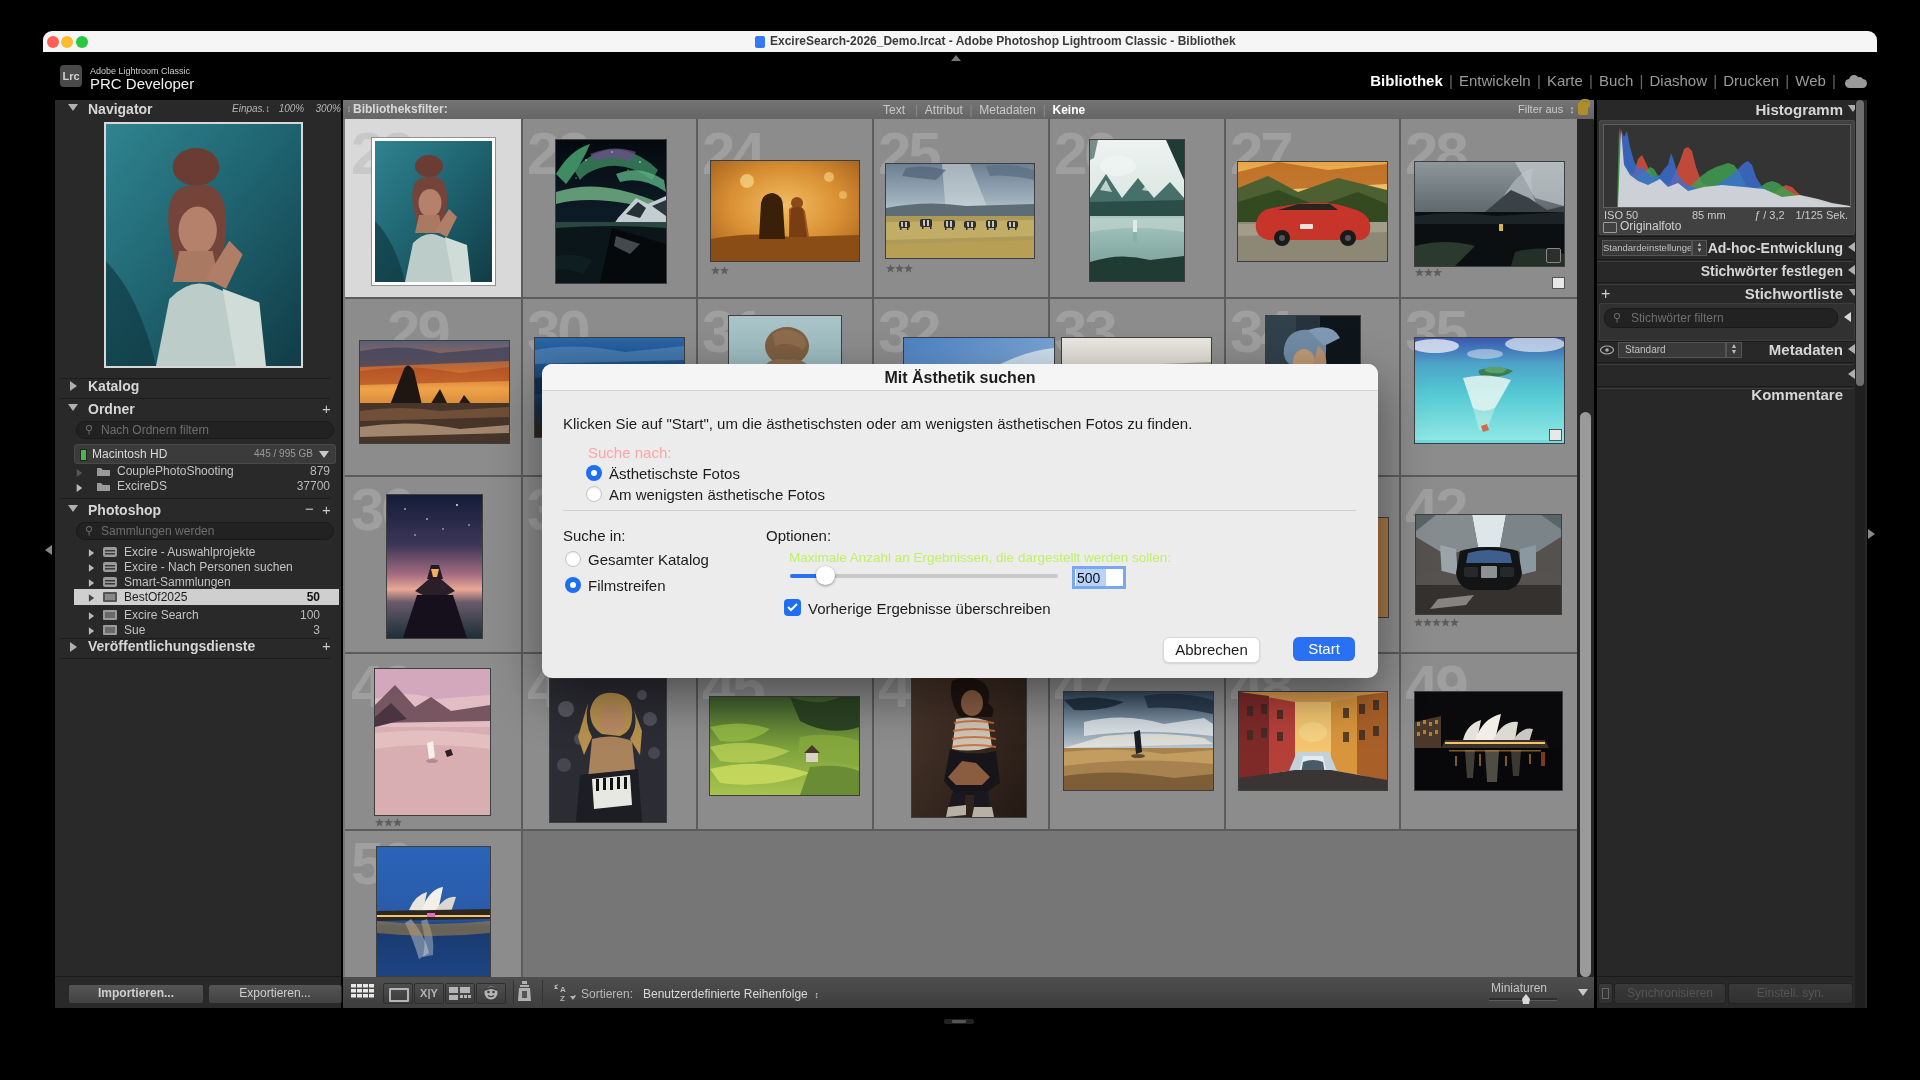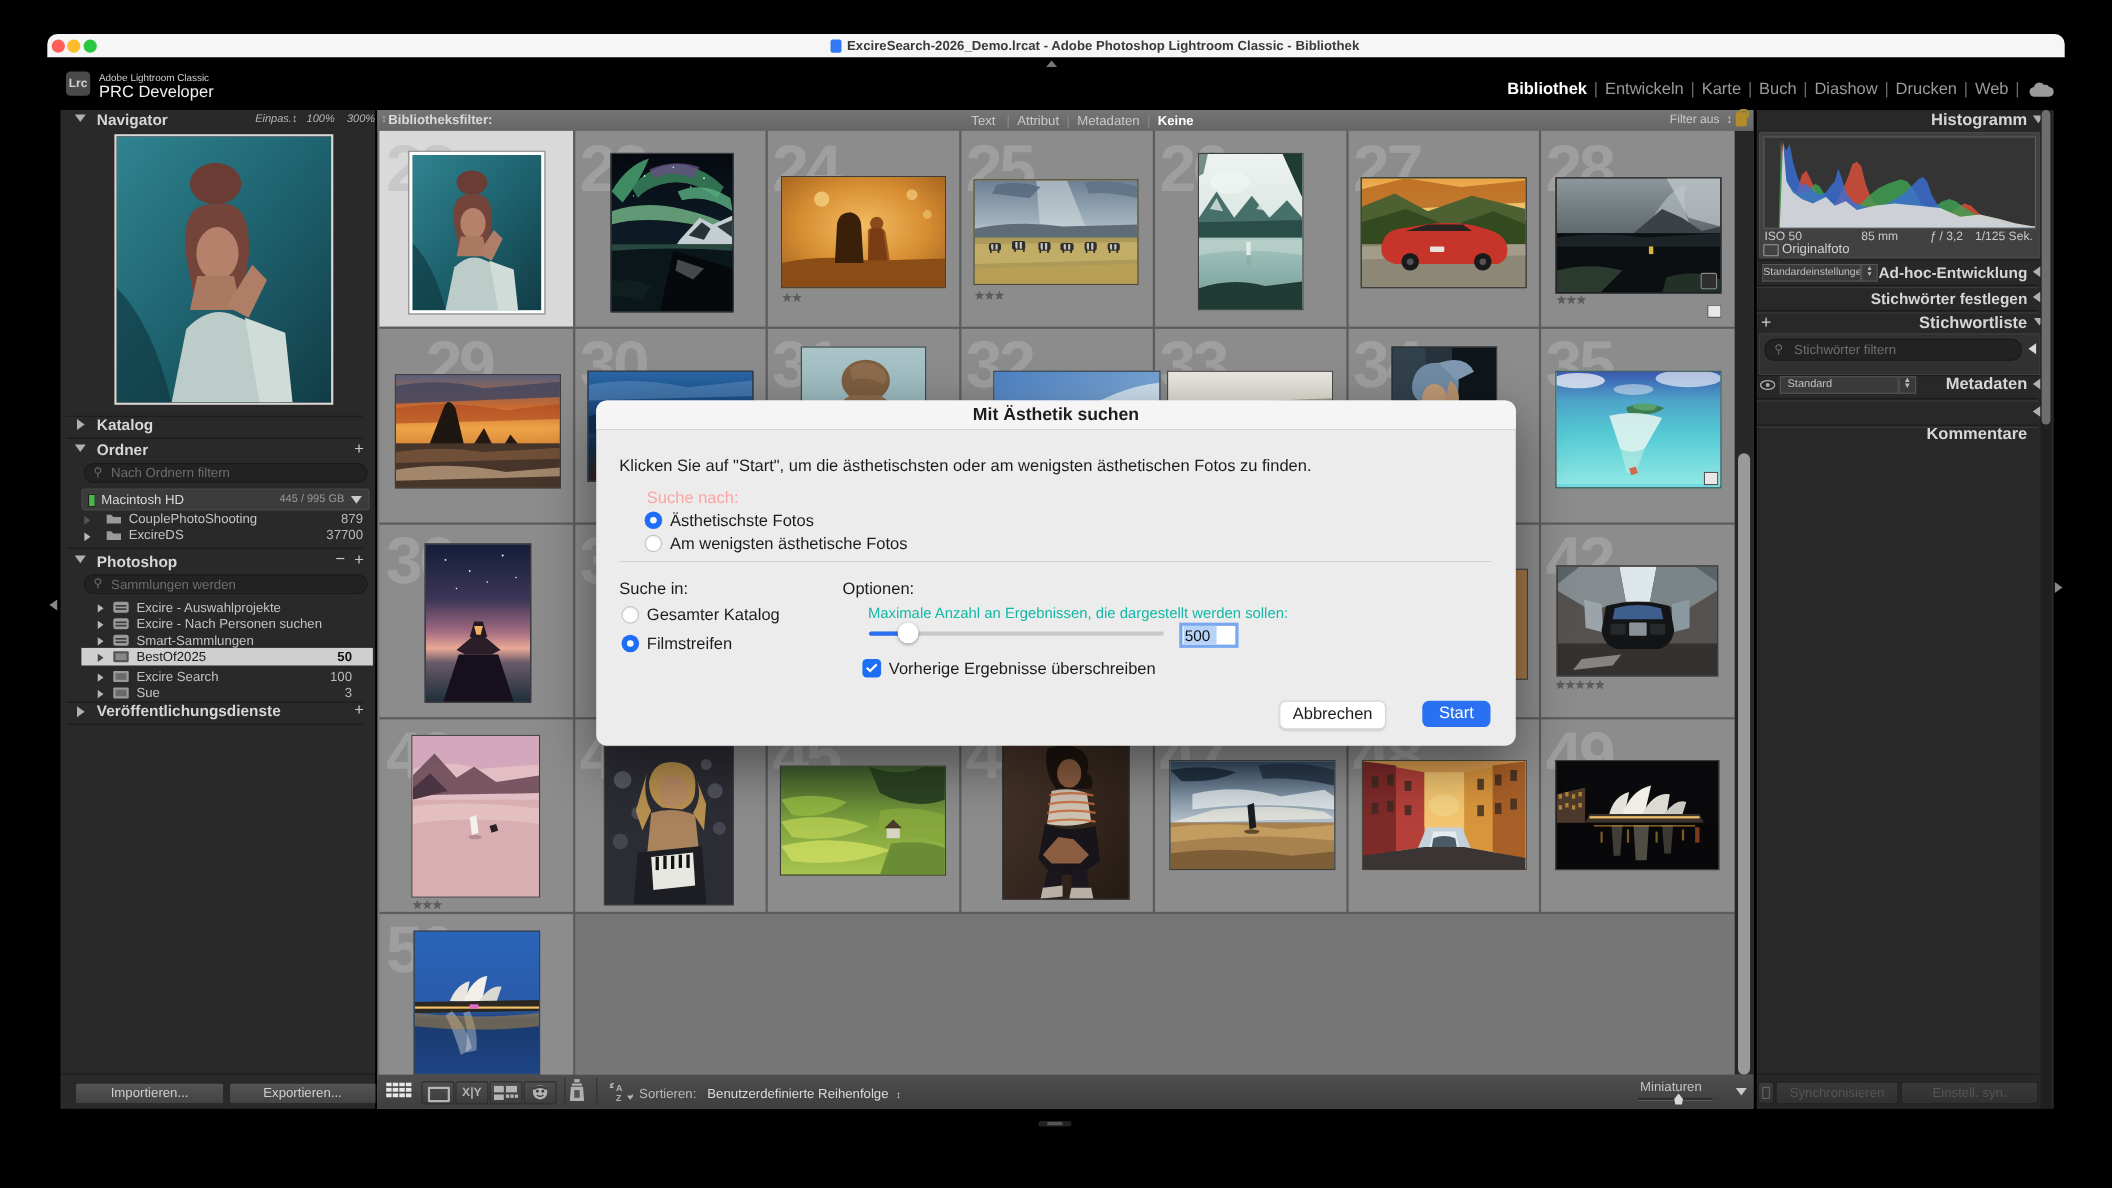--- a/index.html
+++ b/index.html
@@ -862,21 +862,21 @@
       <rect x="3" y="3" width="10" height="6" fill="#6a6a6a"></rect>
     </svg>
     <span class="srow" style="left:124px;top:623px;">Sue</span>
     <span class="cnt" style="left:250px;top:623px;width:70px;">3</span>
 <div class="abs" style="left:60px;top:638px;width:270px;height:1px;background:#1c1c1c;"></div>
 <div class="tri-r" style="left:70px;top:642px;"></div>
 <div class="hdr" style="left:88px;top:638px;">Veröffentlichungsdienste</div>
 <div class="abs" style="left:322px;top:637px;color:#c9c9c9;font-size:15px;">+</div>
 <div class="abs" style="left:60px;top:658px;width:270px;height:1px;background:#1c1c1c;"></div>
 <div class="abs" style="left:55px;top:976px;width:286px;height:1px;background:#1a1a1a;"></div>
-<div class="abs" style="left:68px;top:984px;width:134px;height:18px;background:linear-gradient(#555,#424242);border:1px solid #2a2a2a;border-radius:3px;color:#cfcfcf;font-size:12px;text-align:center;line-height:17px;">Importieren...</div>
+<div class="abs" style="left:68px;top:984px;width:134px;height:18px;background:linear-gradient(#555,#424242);border:1px solid #2a2a2a;border-radius:3px;color:#cfcfcf;font-size:12px;text-align:center;line-height:17px;font-weight:bold;">Importieren...</div>
 <div class="abs" style="left:208px;top:984px;width:132px;height:18px;background:linear-gradient(#555,#424242);border:1px solid #2a2a2a;border-radius:3px;color:#cfcfcf;font-size:12px;text-align:center;line-height:17px;">Exportieren...</div>
 </div>
 
 <div id="rightpanel">
 <div class="hdr" style="left:1593px;top:101px;width:250px;text-align:right;font-size:15px;">Histogramm</div>
 <div class="tri-d" style="left:1848px;top:105px;"></div>
 <div class="abs" style="left:1599px;top:120px;width:254px;height:113px;background:#414141;border:1px solid #4a4a4a;border-radius:2px;"></div>
 <svg width="246" height="82" viewBox="0 0 246 82" style="position:absolute;left:1603px;top:124px;border:1px solid #5e5e5e;background:#343434;">
 <path d="M0 82 L14 82 L16 2 L19 44 L24 56 L30 48 L34 34 L38 30 L42 38 L48 52 L54 58 L60 62 L66 58 L70 50 L76 36 L80 24 L84 22 L88 26 L92 42 L98 58 L110 64 L130 66 L150 68 L162 70 L170 68 L176 63 L182 60 L188 62 L196 70 L206 76 L220 80 L246 81 L246 82 Z" fill="#c04a3a"></path>
 <path d="M0 82 L13 82 L15 2 L18 34 L24 46 L32 52 L40 48 L46 42 L50 44 L56 54 L62 60 L70 62 L80 64 L88 60 L96 52 L104 46 L112 42 L118 40 L124 38 L130 40 L136 48 L142 60 L150 64 L156 62 L162 58 L168 56 L174 58 L182 64 L192 70 L204 74 L218 78 L234 80 L246 81 L246 82 Z" fill="#3f9e52" fill-opacity="0.85"></path>
@@ -943,21 +943,21 @@
 <div class="abs" style="left:586px;top:486px;width:16px;height:16px;border-radius:50%;background:#fff;border:1px solid #c4c4c4;box-sizing:border-box;box-shadow:inset 0 1px 2px rgba(0,0,0,0.08);"></div>
 <div class="abs" style="left:609px;top:486px;color:#1c1c1c;font-size:15px;">Am wenigsten ästhetische Fotos</div>
 <div class="abs" style="left:563px;top:510px;width:793px;height:1px;background:#d2d2d2;"></div>
 <div class="abs" style="left:563px;top:527px;color:#1c1c1c;font-size:15px;">Suche in:</div>
 <div class="abs" style="left:766px;top:527px;color:#1c1c1c;font-size:15px;">Optionen:</div>
 <div class="abs" style="left:565px;top:551px;width:16px;height:16px;border-radius:50%;background:#fff;border:1px solid #c4c4c4;box-sizing:border-box;box-shadow:inset 0 1px 2px rgba(0,0,0,0.08);"></div>
 <div class="abs" style="left:588px;top:551px;color:#1c1c1c;font-size:15px;">Gesamter Katalog</div>
 <div class="abs" style="left:565px;top:577px;width:16px;height:16px;border-radius:50%;background:#1e6ef5;"></div>
     <div class="abs" style="left:570px;top:582px;width:6px;height:6px;border-radius:50%;background:#fff;"></div>
 <div class="abs" style="left:588px;top:577px;color:#1c1c1c;font-size:15px;">Filmstreifen</div>
-<div class="abs" style="left:789px;top:550px;color:#14b8a6;font-size:13.5px;">Maximale Anzahl an Ergebnissen, die dargestellt werden sollen:</div>
+<div class="abs" style="left:789px;top:550px;color:#bef264;font-size:13.5px;">Maximale Anzahl an Ergebnissen, die dargestellt werden sollen:</div>
 <div class="abs" style="left:790px;top:574px;width:268px;height:4px;background:#c9c9c9;border-radius:2px;"></div>
 <div class="abs" style="left:790px;top:574px;width:36px;height:4px;background:#2a70f2;border-radius:2px;"></div>
 <div class="abs" style="left:816px;top:566px;width:19px;height:19px;background:#fff;border-radius:50%;box-shadow:0 1px 3px rgba(0,0,0,0.4);"></div>
 <div class="abs" style="left:1072px;top:566px;width:54px;height:23px;background:#fff;border:3px solid #7aa8ef;box-sizing:border-box;"></div>
 <div class="abs" style="left:1076px;top:569px;width:30px;height:17px;background:#b8d3fa;"></div>
 <div class="abs" style="left:1077px;top:570px;color:#111;font-size:14px;">500</div>
 <div class="abs" style="left:784px;top:599px;width:17px;height:17px;background:#1e6ef5;border-radius:4px;"></div>
 <svg width="11" height="9" style="position:absolute;left:787px;top:603px;">
       <path d="M1 4 L4 7 L10 1" stroke="#fff" stroke-width="2" fill="none"></path>
     </svg>

